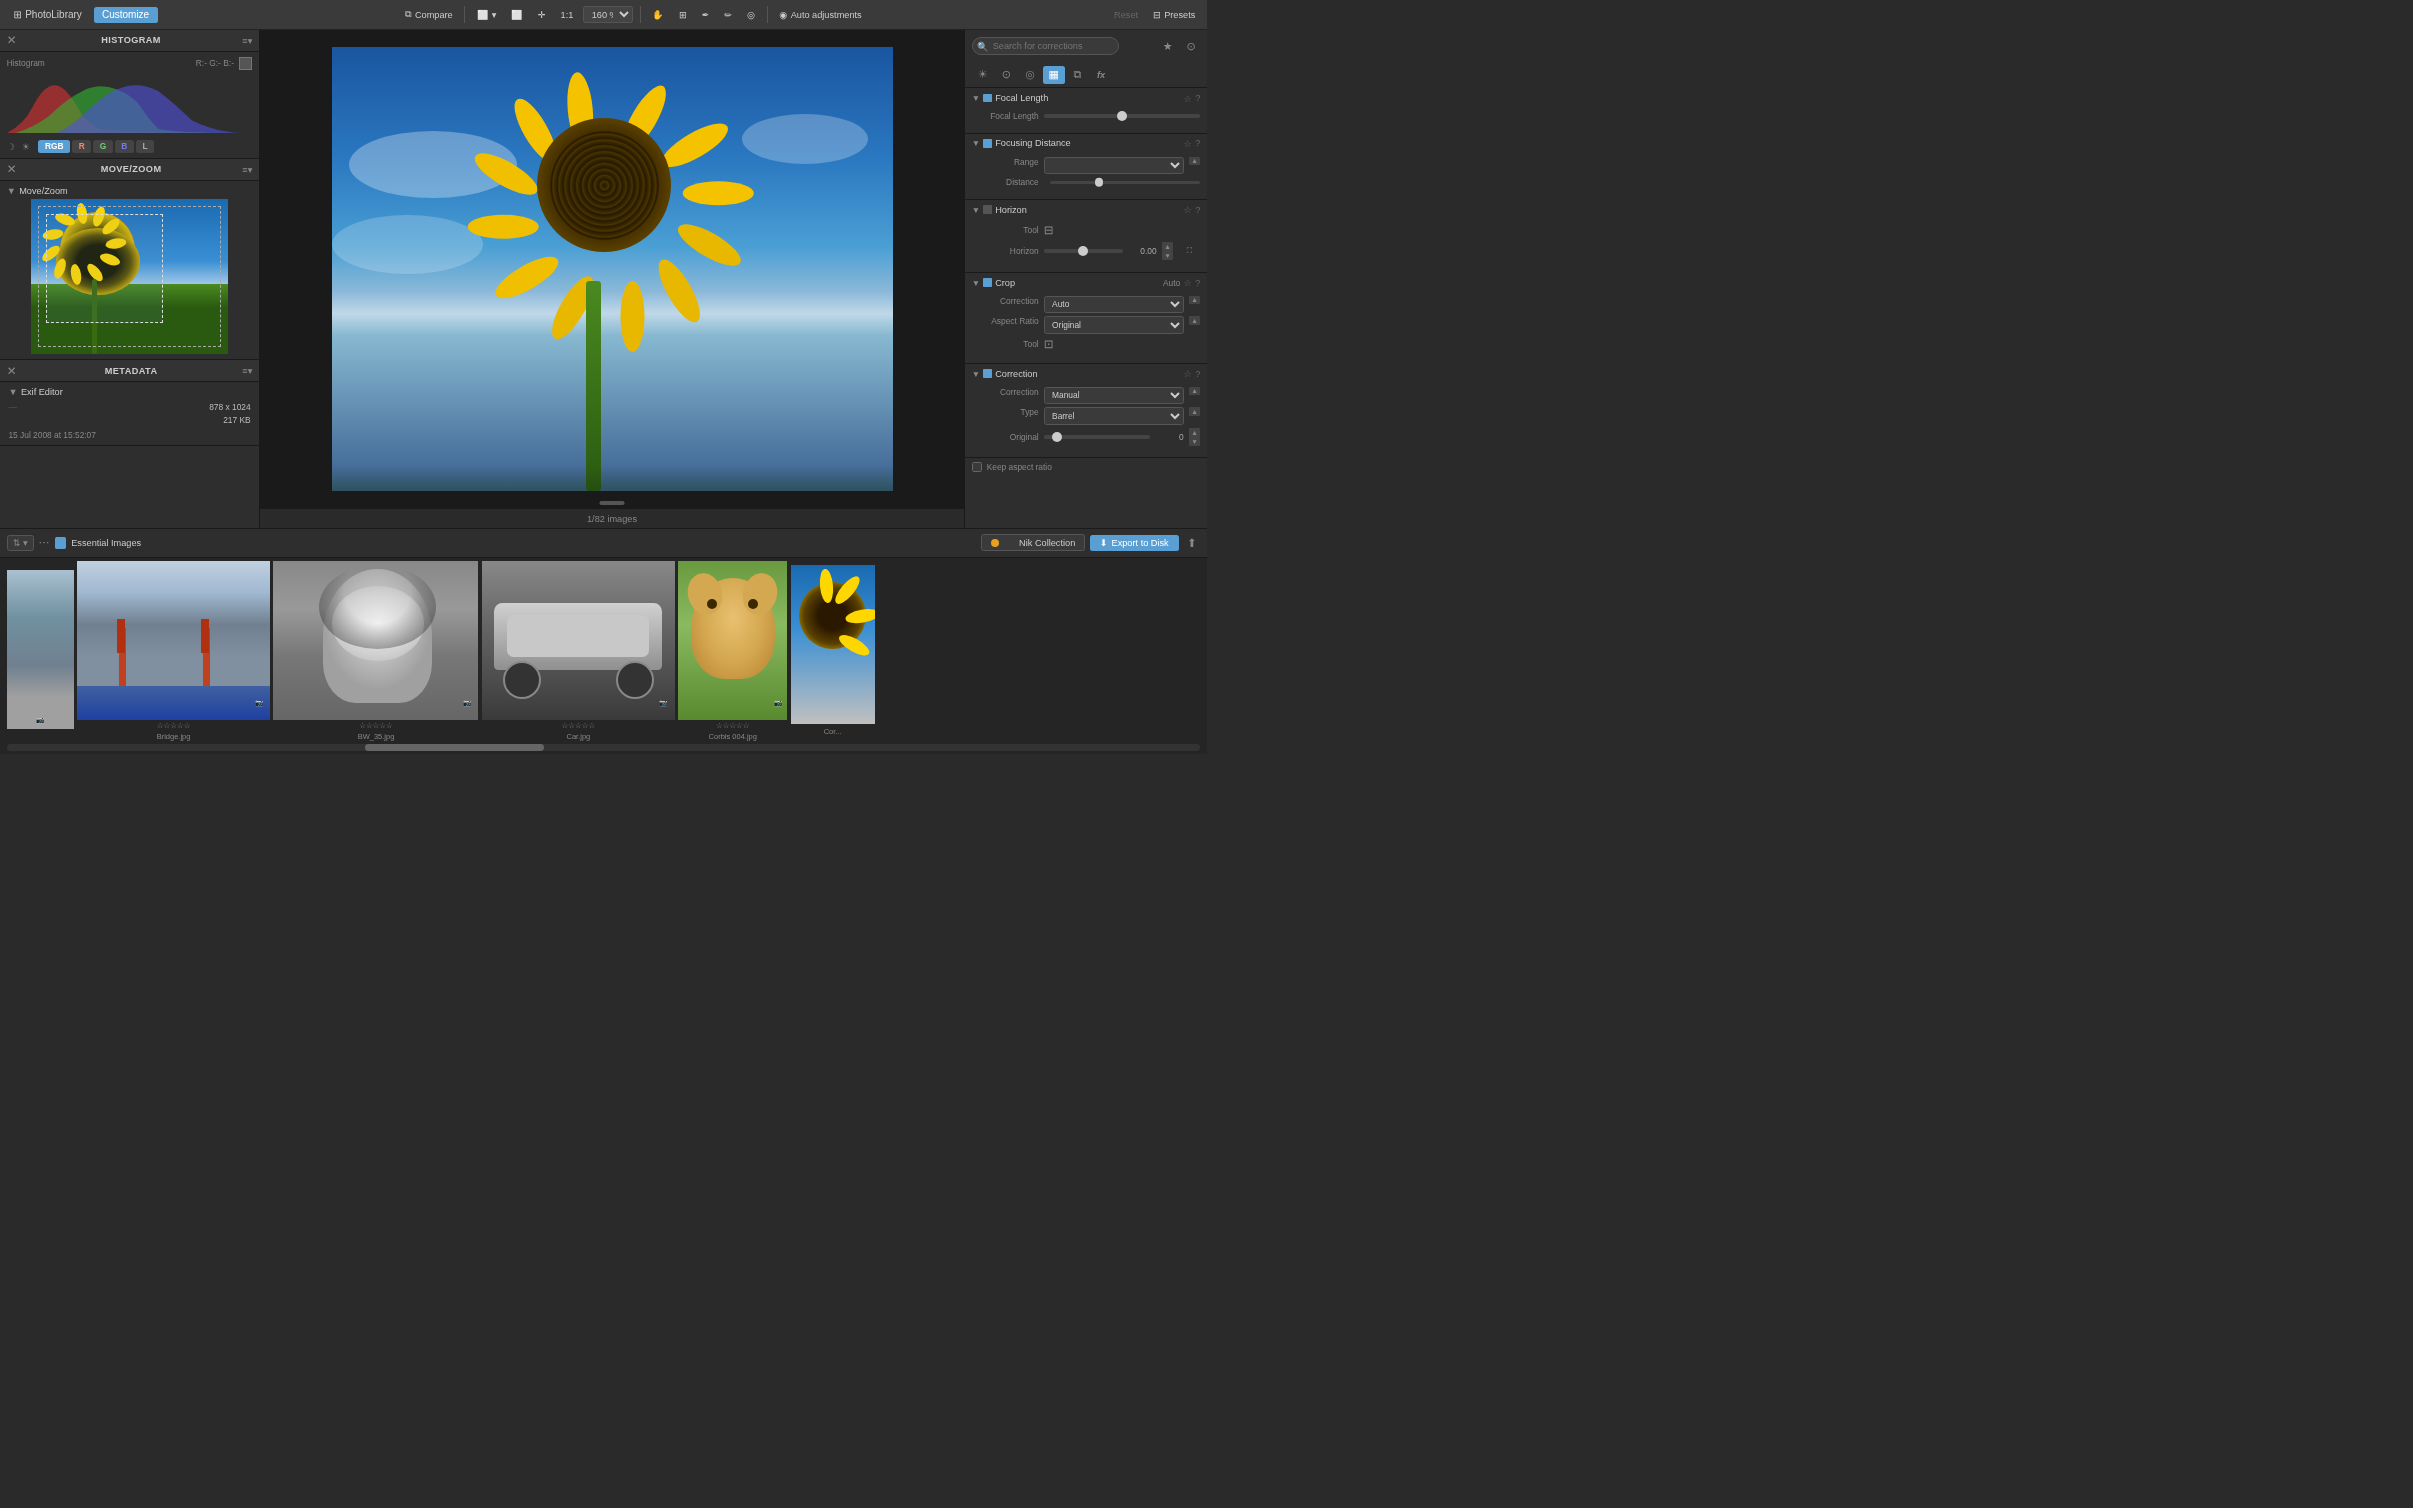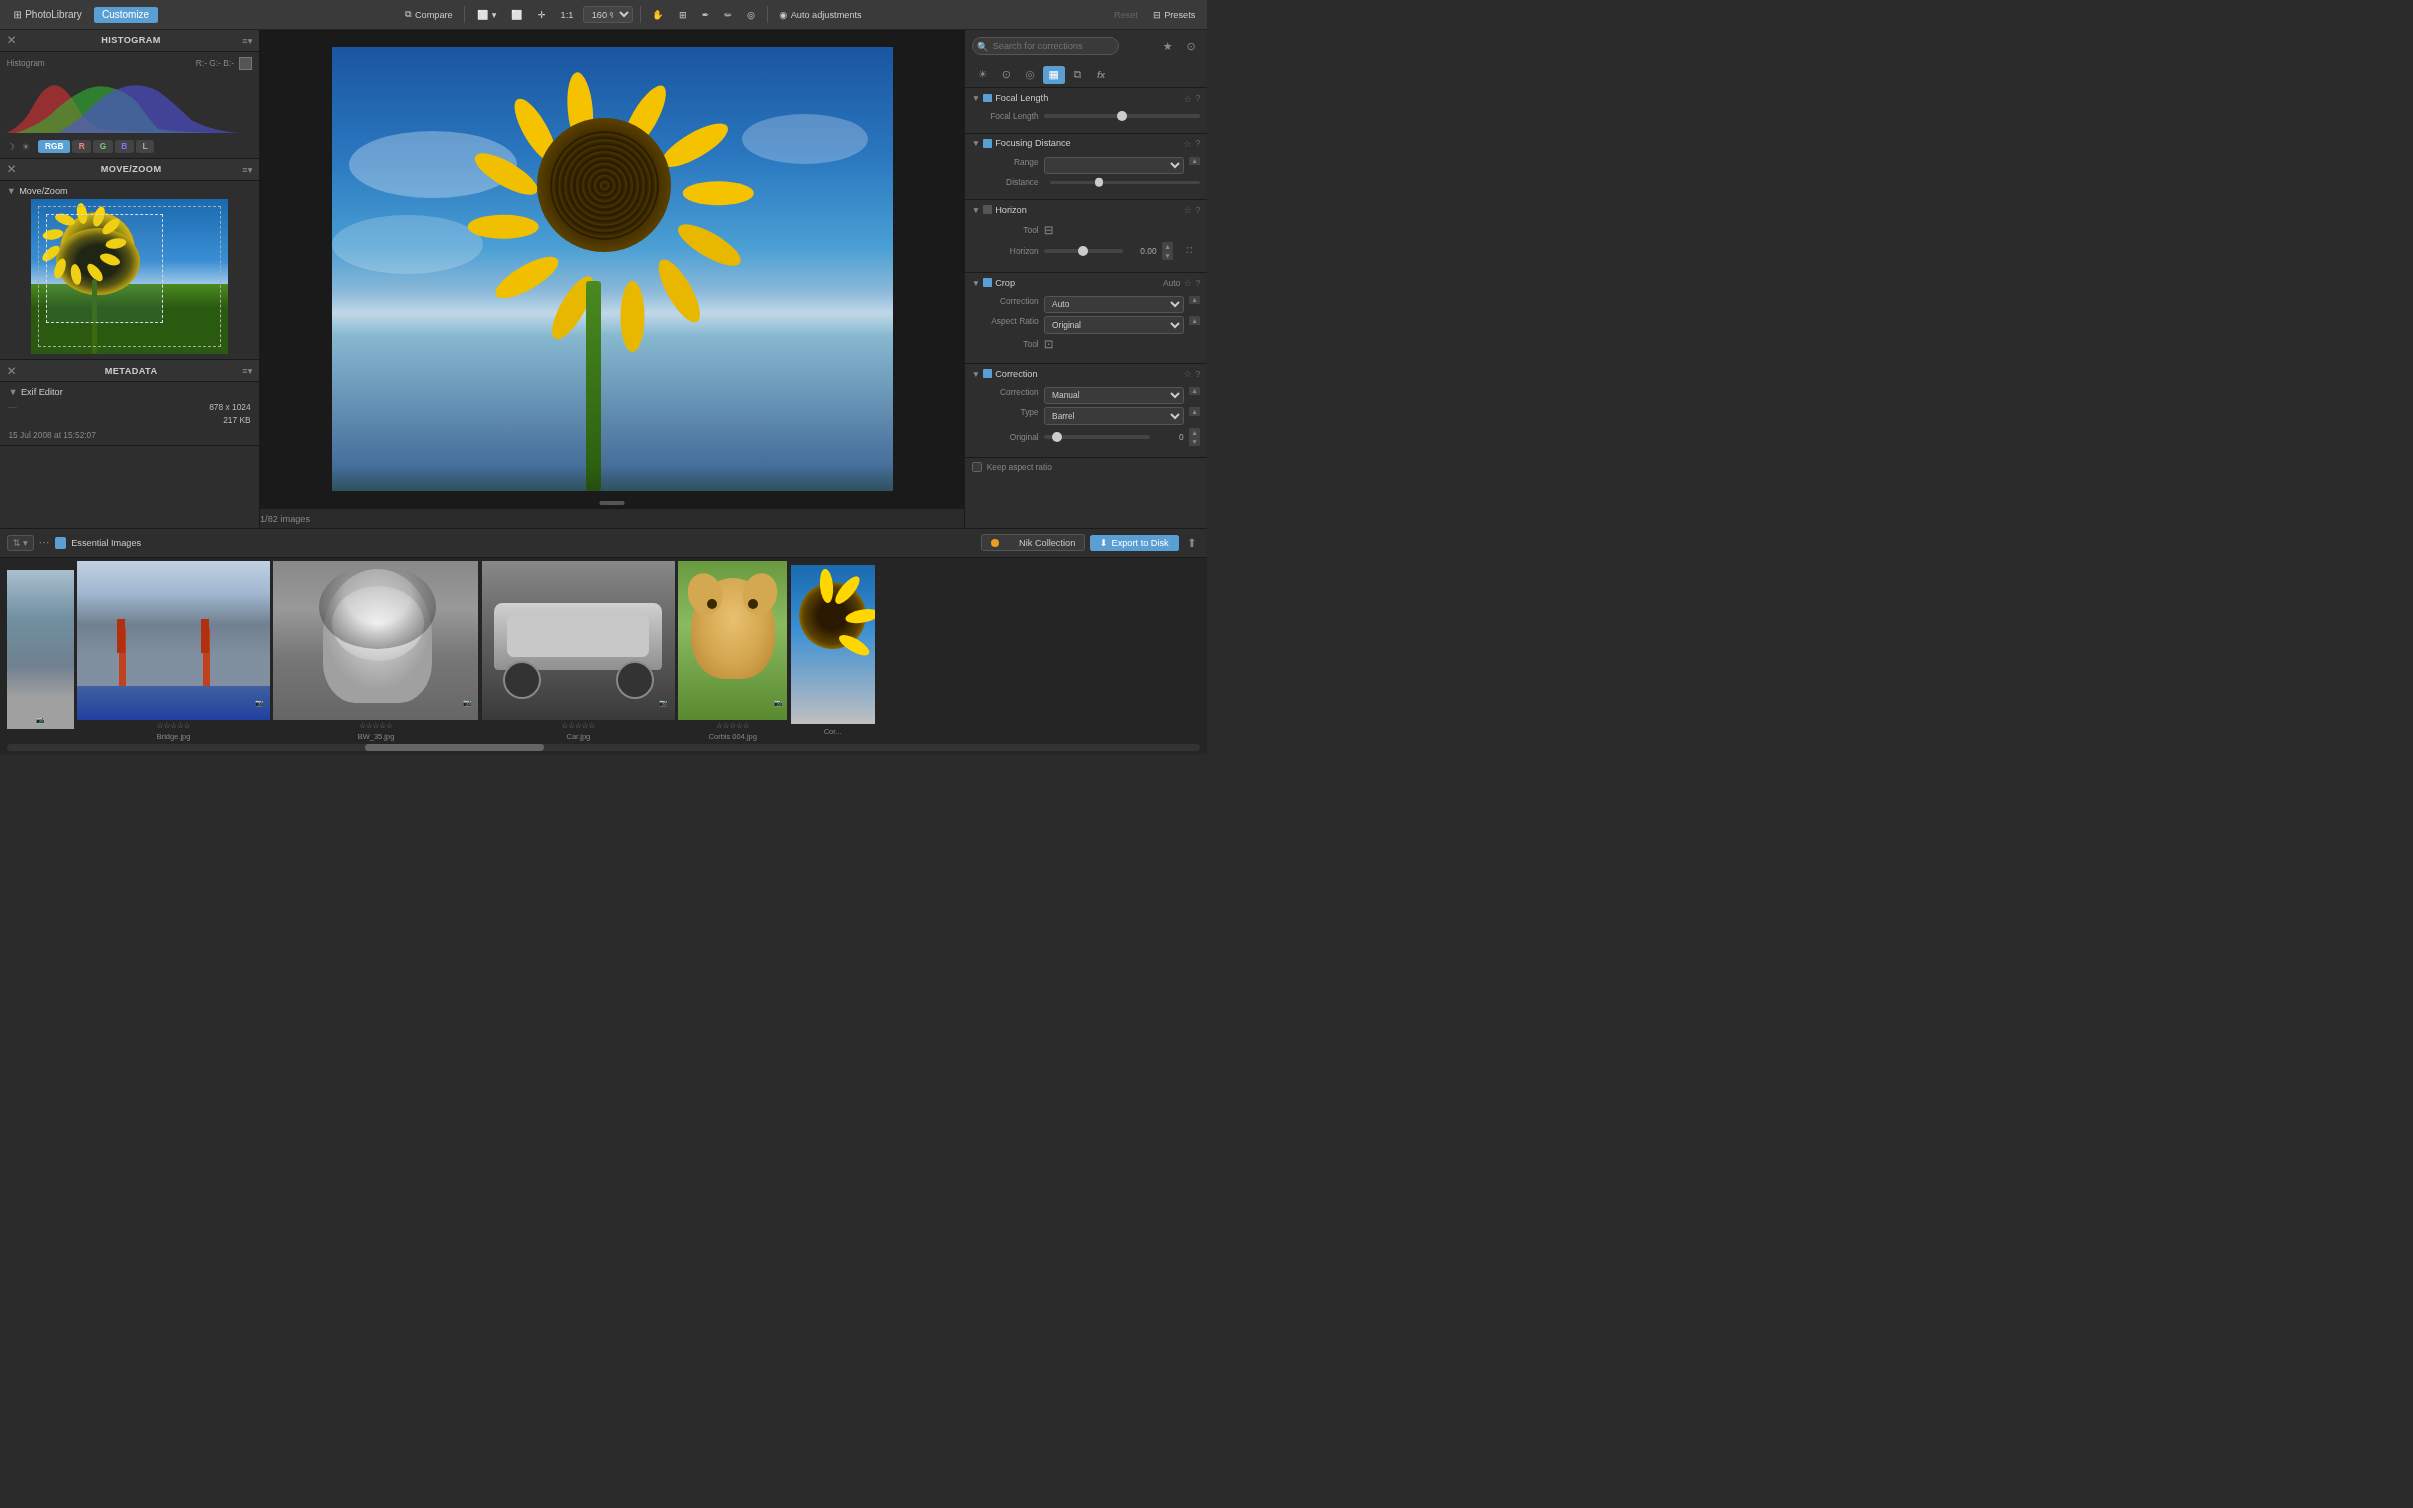--- a/index.html
+++ b/index.html
@@ -209,20 +209,21 @@
       align-items: center;
       justify-content: center;
       overflow: hidden;
       position: relative;
     }
     .image-count-bar {
       height: 20px;
       background: #2a2a2a;
       display: flex;
       align-items: center;
+      justify-content: center;
       font-size: 9.2px;
       color: #888;
       border-top: 0.8px solid #1a1a1a;
       flex-shrink: 0;
     }
 
     
     .right-panel {
       width: 243px;
       background: #2e2e2e;

